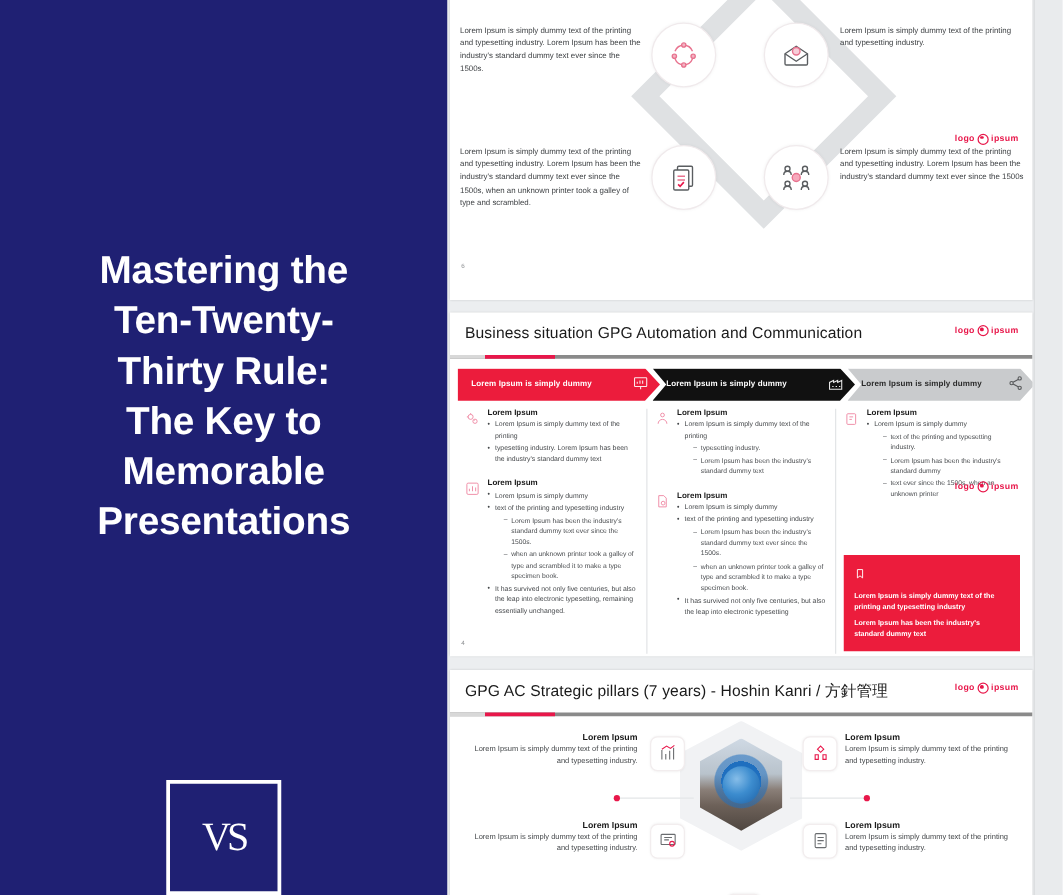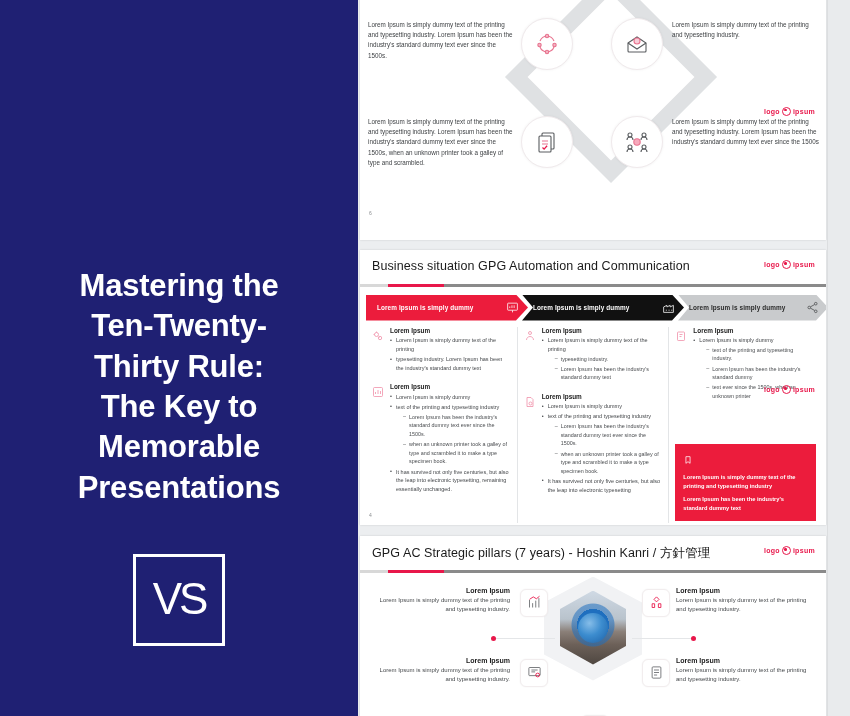--- a/index.html
+++ b/index.html
@@ -7,40 +7,40 @@
     width:850px;height:716px;overflow:hidden;
     font-family:"Liberation Sans","DejaVu Sans",sans-serif;
     background:#ffffff;
   }
   .page{position:relative;width:850px;height:716px;display:flex;background:#eef0f2;}
 
   
   .left-panel{
     width:358px;height:716px;flex:0 0 358px;
     background:#1f2073;
-    display:flex;flex-direction:column;align-items:center;justify-content:center;
+    display:flex;flex-direction:column;align-items:center;justify-content:space-between;
     position:relative;
   }
   .title-wrap{
     margin-top:196px;width:330px;text-align:center;
   }
   .deck-title{
     color:#ffffff;font-size:31px;line-height:1.30;font-weight:bold;
     letter-spacing:-0.2px;white-space:pre-line;
   }
   .logo-box{
     margin-top:46px;
     width:92px;height:92px;
     border:3px solid #ffffff;
     display:flex;align-items:center;justify-content:center;
     box-sizing:border-box;
   }
   .logo-mark{
-    color:#ffffff;font-family:Liberation Sans, sans-serif;
-    font-size:44px;line-height:1;letter-spacing:-3px;font-weight:400;
+    color:#ffffff;font-family:Liberation Serif, serif;
+    font-size:32px;line-height:1;letter-spacing:-3px;font-weight:400;
     transform:translateY(-1px);
   }
 
   
   .right-col{
     position:relative;width:492px;height:716px;flex:0 0 492px;
     background:#eceef0;overflow:hidden;
   }
   .slide{
     position:absolute;left:2px;width:466px;background:#ffffff;

